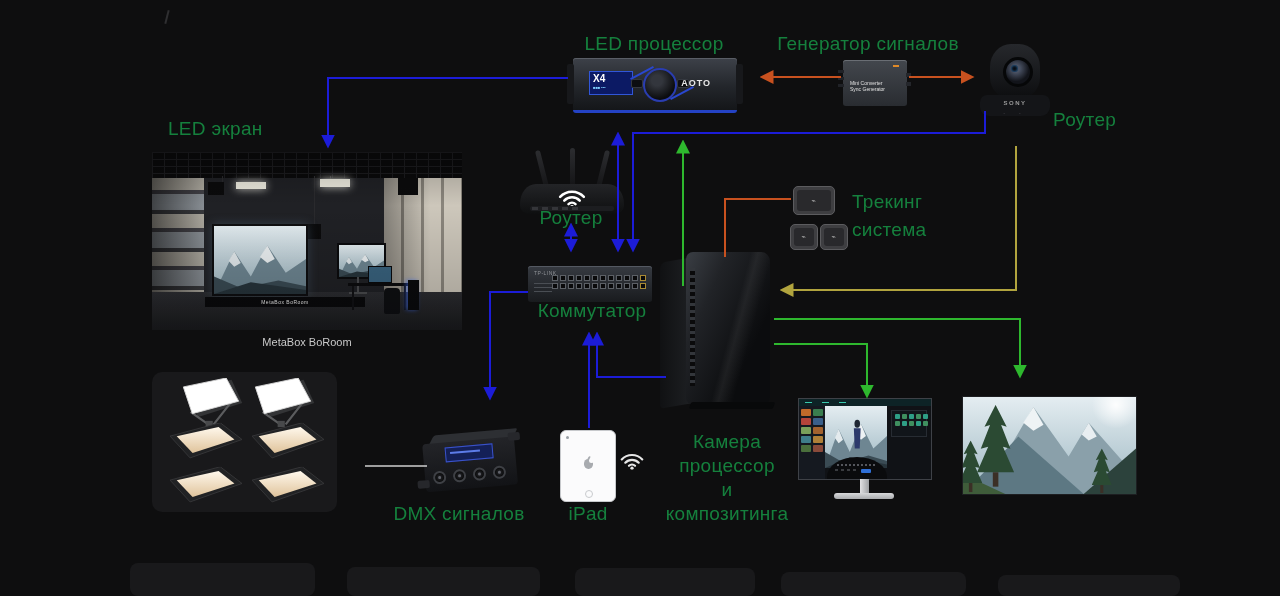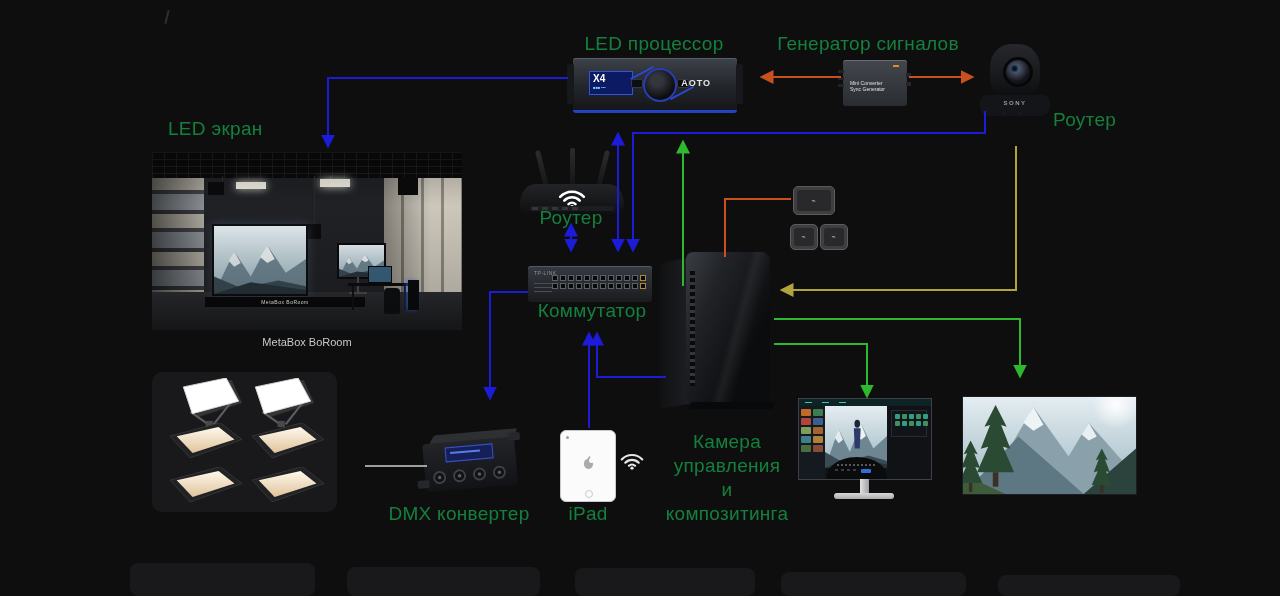--- a/index.html
+++ b/index.html
@@ -247,28 +247,32 @@
   <div class="ghost" style="left:347px;top:567px;width:193px;height:29px"></div>
   <div class="ghost" style="left:575px;top:568px;width:180px;height:28px"></div>
   <div class="ghost" style="left:781px;top:572px;width:185px;height:24px"></div>
   <div class="ghost" style="left:998px;top:575px;width:182px;height:21px"></div>
 
   <div class="lbl ctr" style="left:654px;top:33px">LED процессор</div>
   <div class="lbl ctr" style="left:868px;top:33px">Генератор сигналов</div>
   <div class="lbl" style="left:1053px;top:109px">Роутер</div>
   <div class="lbl" style="left:168px;top:118px">LED экран</div>
   <div class="lbl ctr" style="left:571px;top:207px">Роутер</div>
+  <div class="lbl" style="left:852px;top:188px;line-height:28px">
+    <div>Трекинг</div>
+    <div>система</div>
+  </div>
   <div class="lbl ctr" style="left:592px;top:300px">Коммутатор</div>
   <div class="lbl" style="left:727px;top:430px;line-height:24px;text-align:center;transform:translateX(-50%);white-space:nowrap">
     <div>Камера</div>
-    <div>управления</div>
+    <div>процессор</div>
     <div>и</div>
     <div>композитинга</div>
   </div>
-  <div class="lbl ctr" style="left:459px;top:503px">DMX конвертер</div>
+  <div class="lbl ctr" style="left:459px;top:503px">DMX сигналов</div>
   <div class="lbl ctr" style="left:588px;top:503px">iPad</div>
   <div class="cap" style="left:307px;top:336px">MetaBox BoRoom</div>
 
   <div class="dev proc" style="left:573px;top:58px">
     <div class="ear" style="left:-6px"></div>
     <div class="ear" style="right:-6px"></div>
     <div class="scr"><span>X4</span><small>■■■ ▪▪▪</small></div>
     <div class="knob"></div>
     <div class="accent" style="left:56px;top:14px;transform:rotate(-28deg)"></div>
     <div class="accent" style="left:96px;top:34px;transform:rotate(-28deg)"></div>

